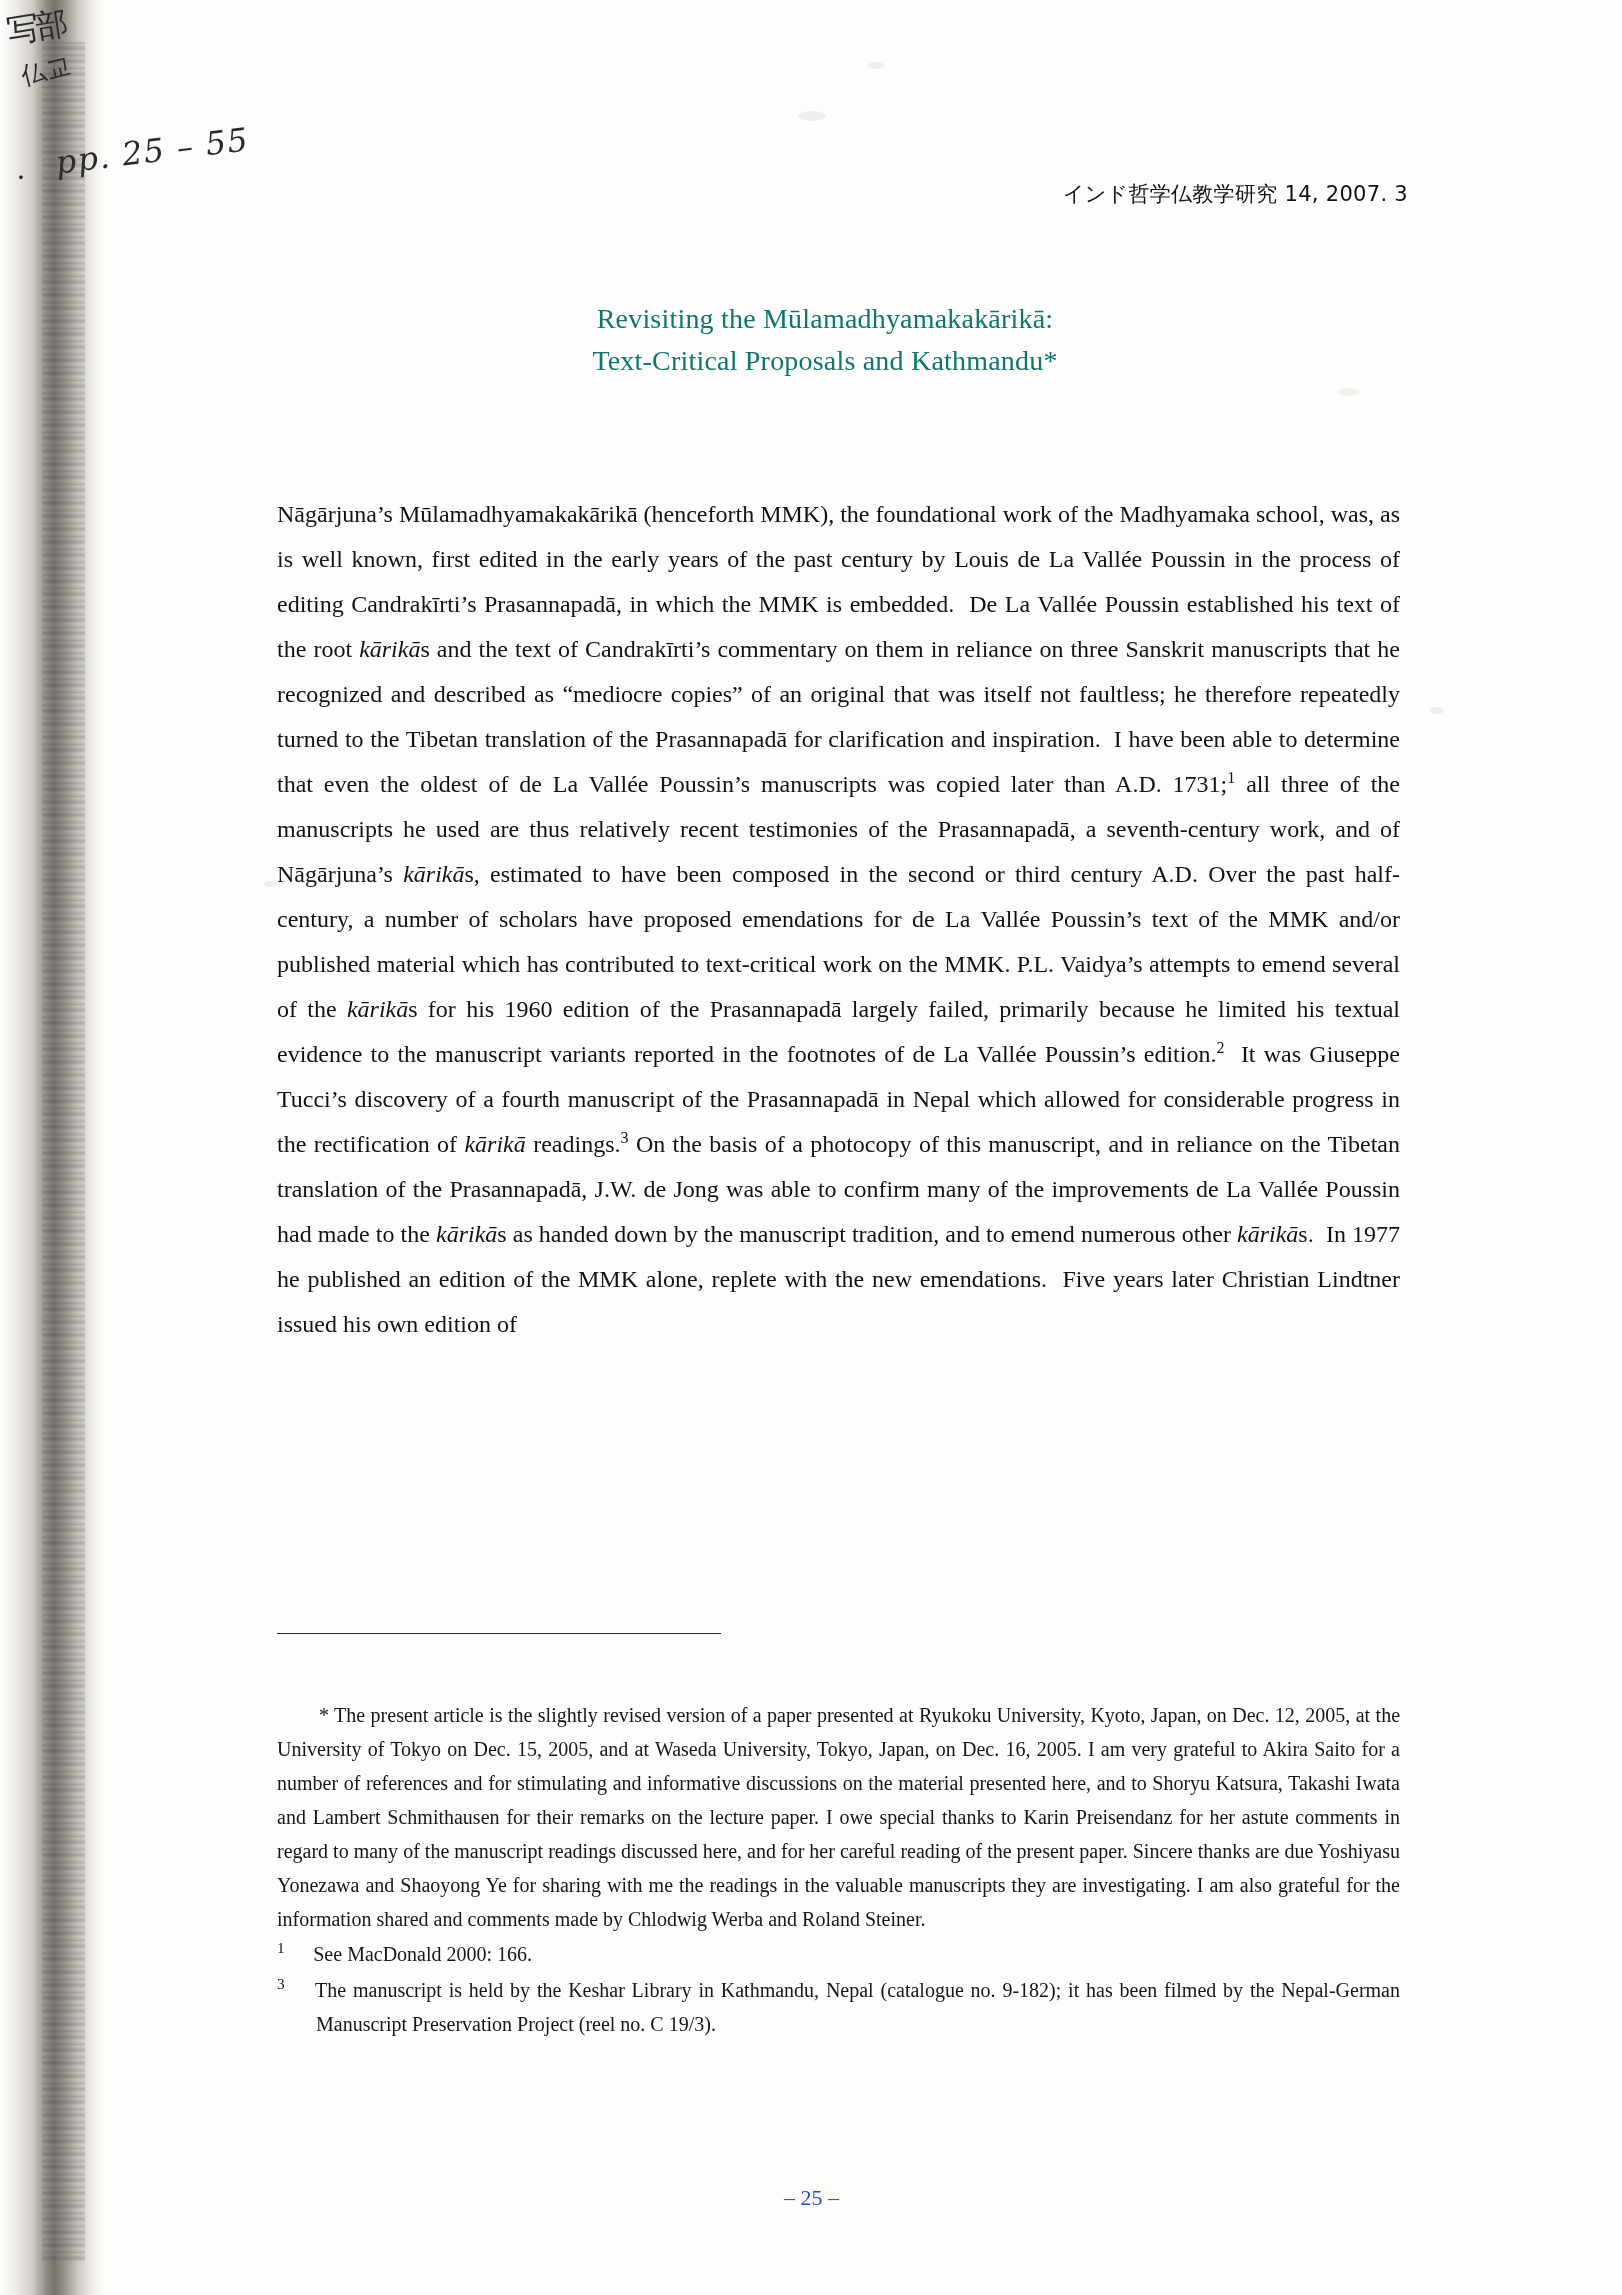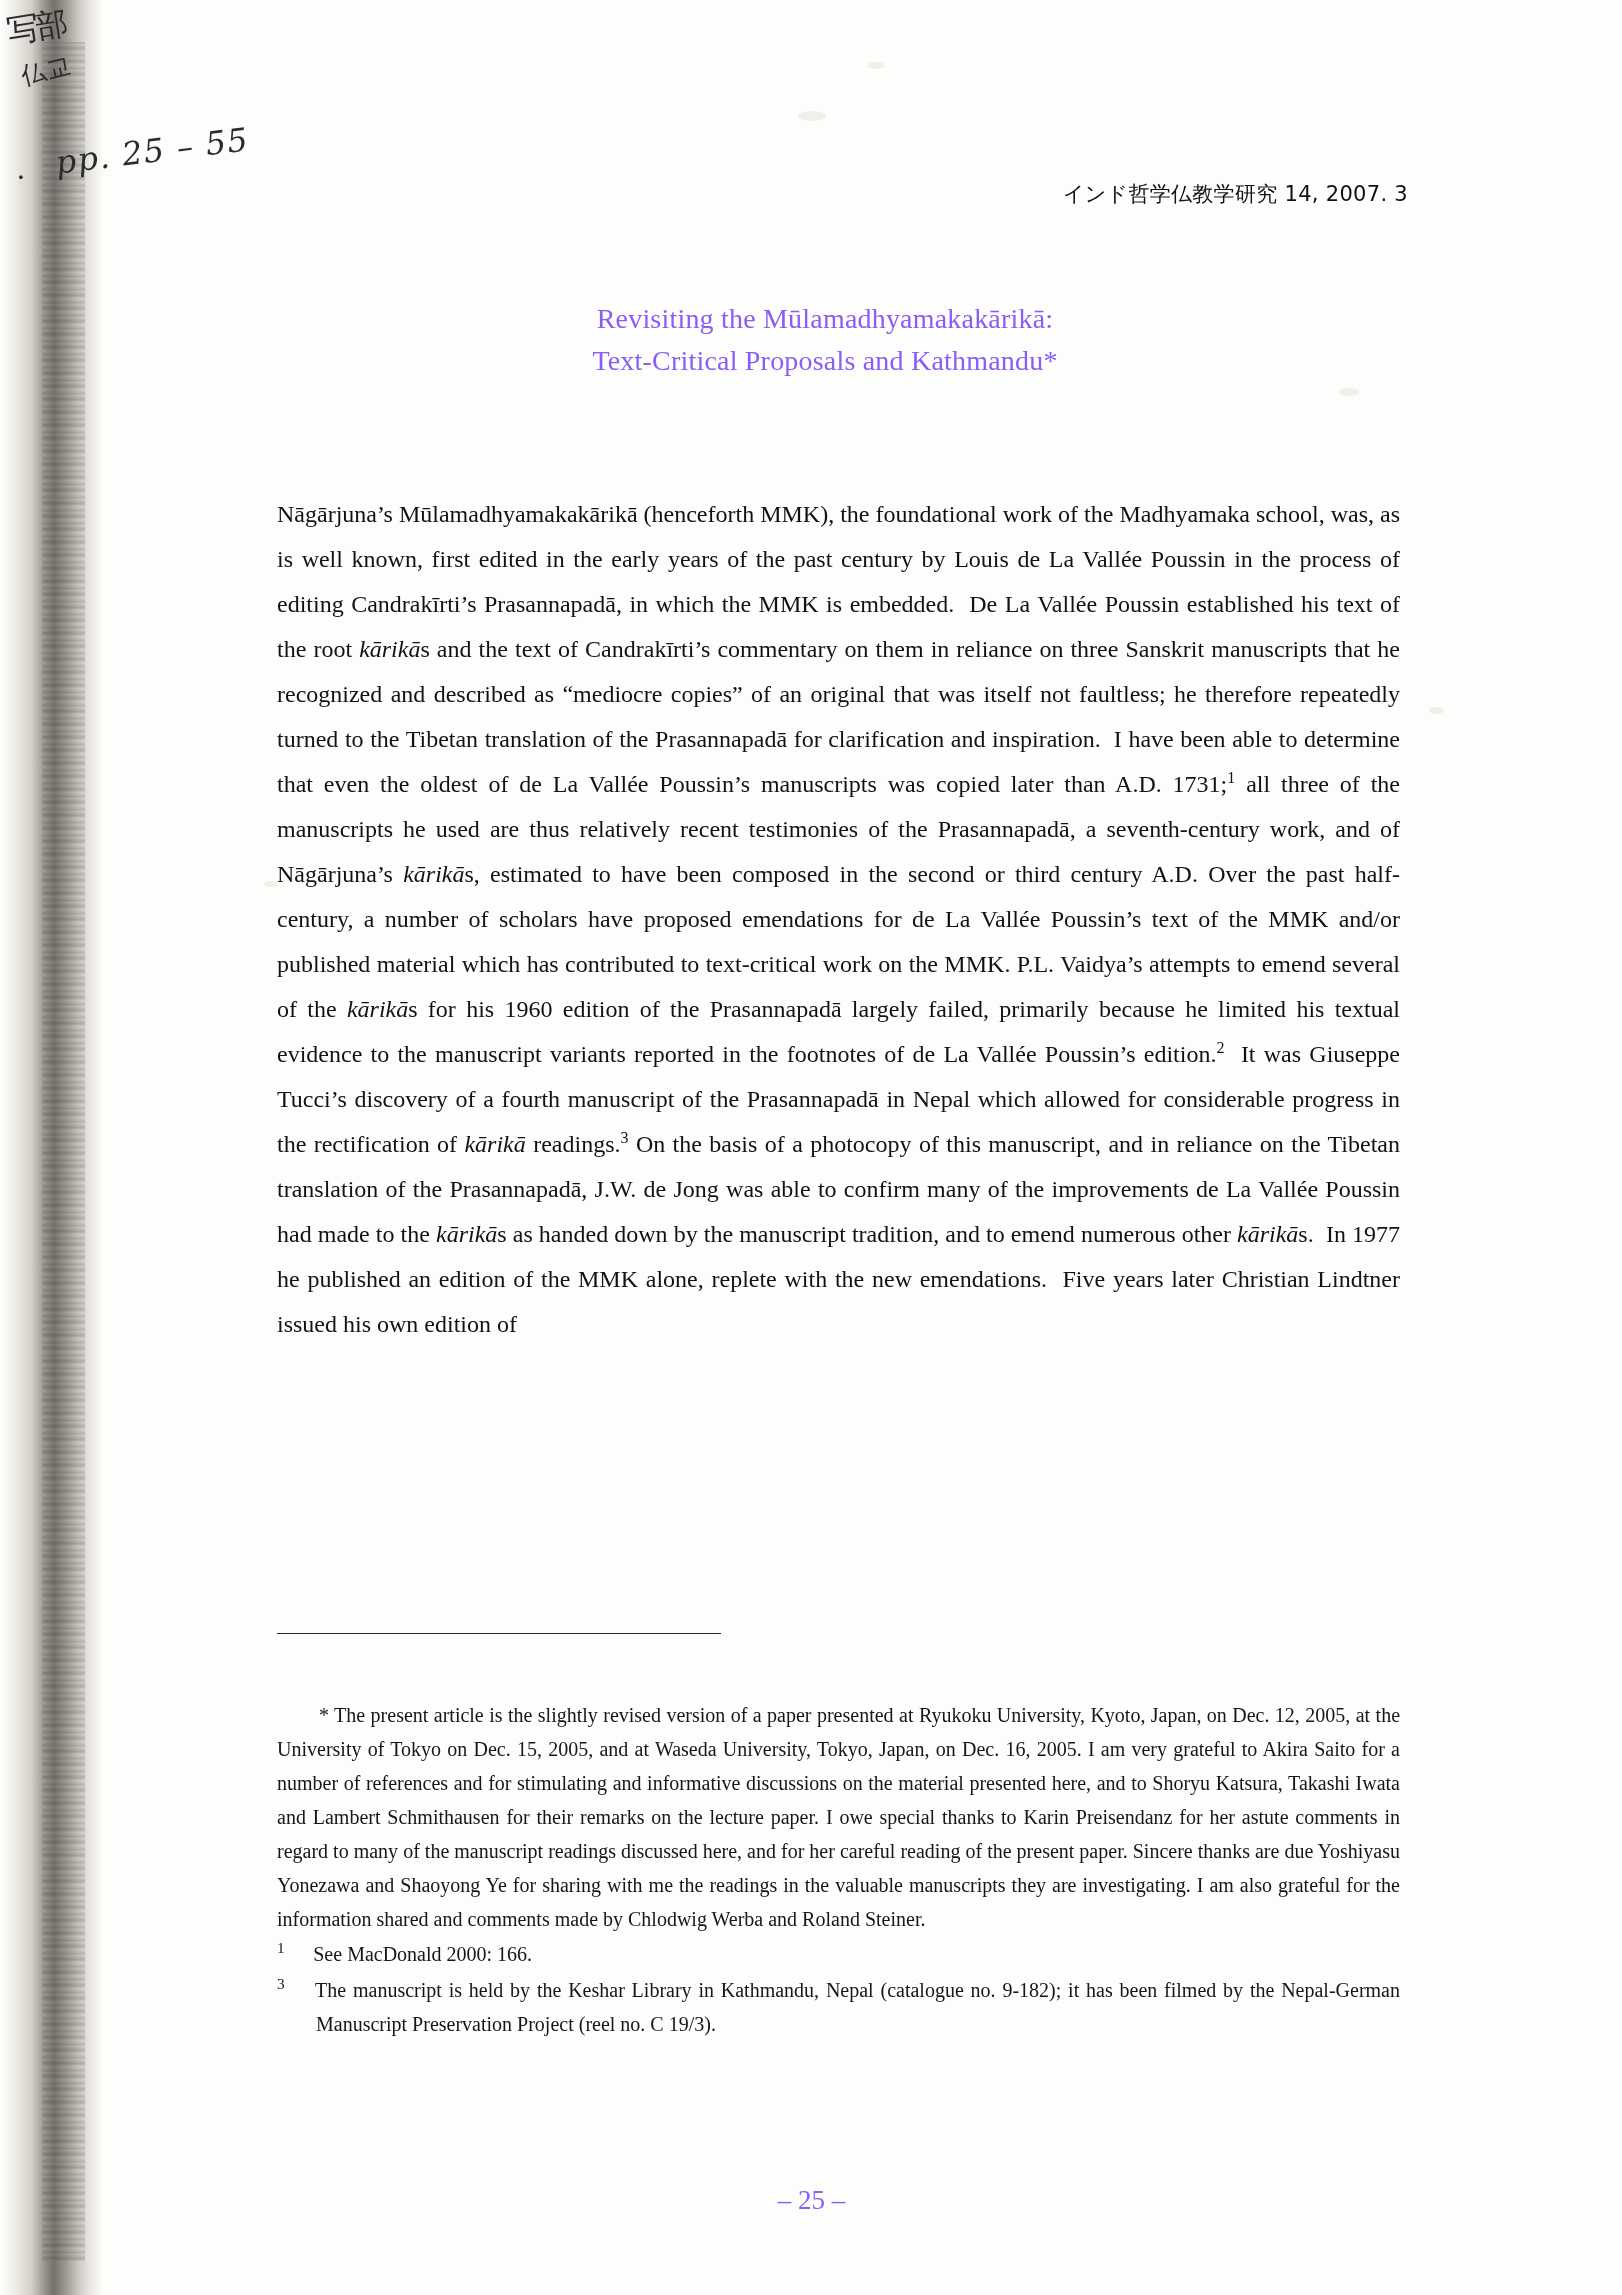--- a/index.html
+++ b/index.html
@@ -109,21 +109,21 @@
     position: absolute;
     left: 277px;
     top: 298px;
     width: 1096px;
     text-align: center;
   }
   .title-line {
     font-size: 28px;
     line-height: 1.5;
     letter-spacing: 0.2px;
-    color: #8b5cf6;
+    color: #0f766e;
   }
   .author {
     position: absolute;
     left: 277px;
     top: 433px;
     width: 1096px;
     text-align: right;
     font-size: 24px;
     color: #111;
   }
@@ -195,22 +195,22 @@
     width: 23.6px;
   }
 
   
   .page-number {
     position: absolute;
     left: 0;
     right: 0;
     top: 2185px;
     text-align: center;
-    font-size: 27px;
-    color: #8b5cf6;
+    font-size: 22px;
+    color: #1d4ed8;
   }
 
   
   .blotch {
     position: absolute;
     background: rgba(120,118,112,0.10);
     border-radius: 50%;
     pointer-events: none;
   }
 </style>

